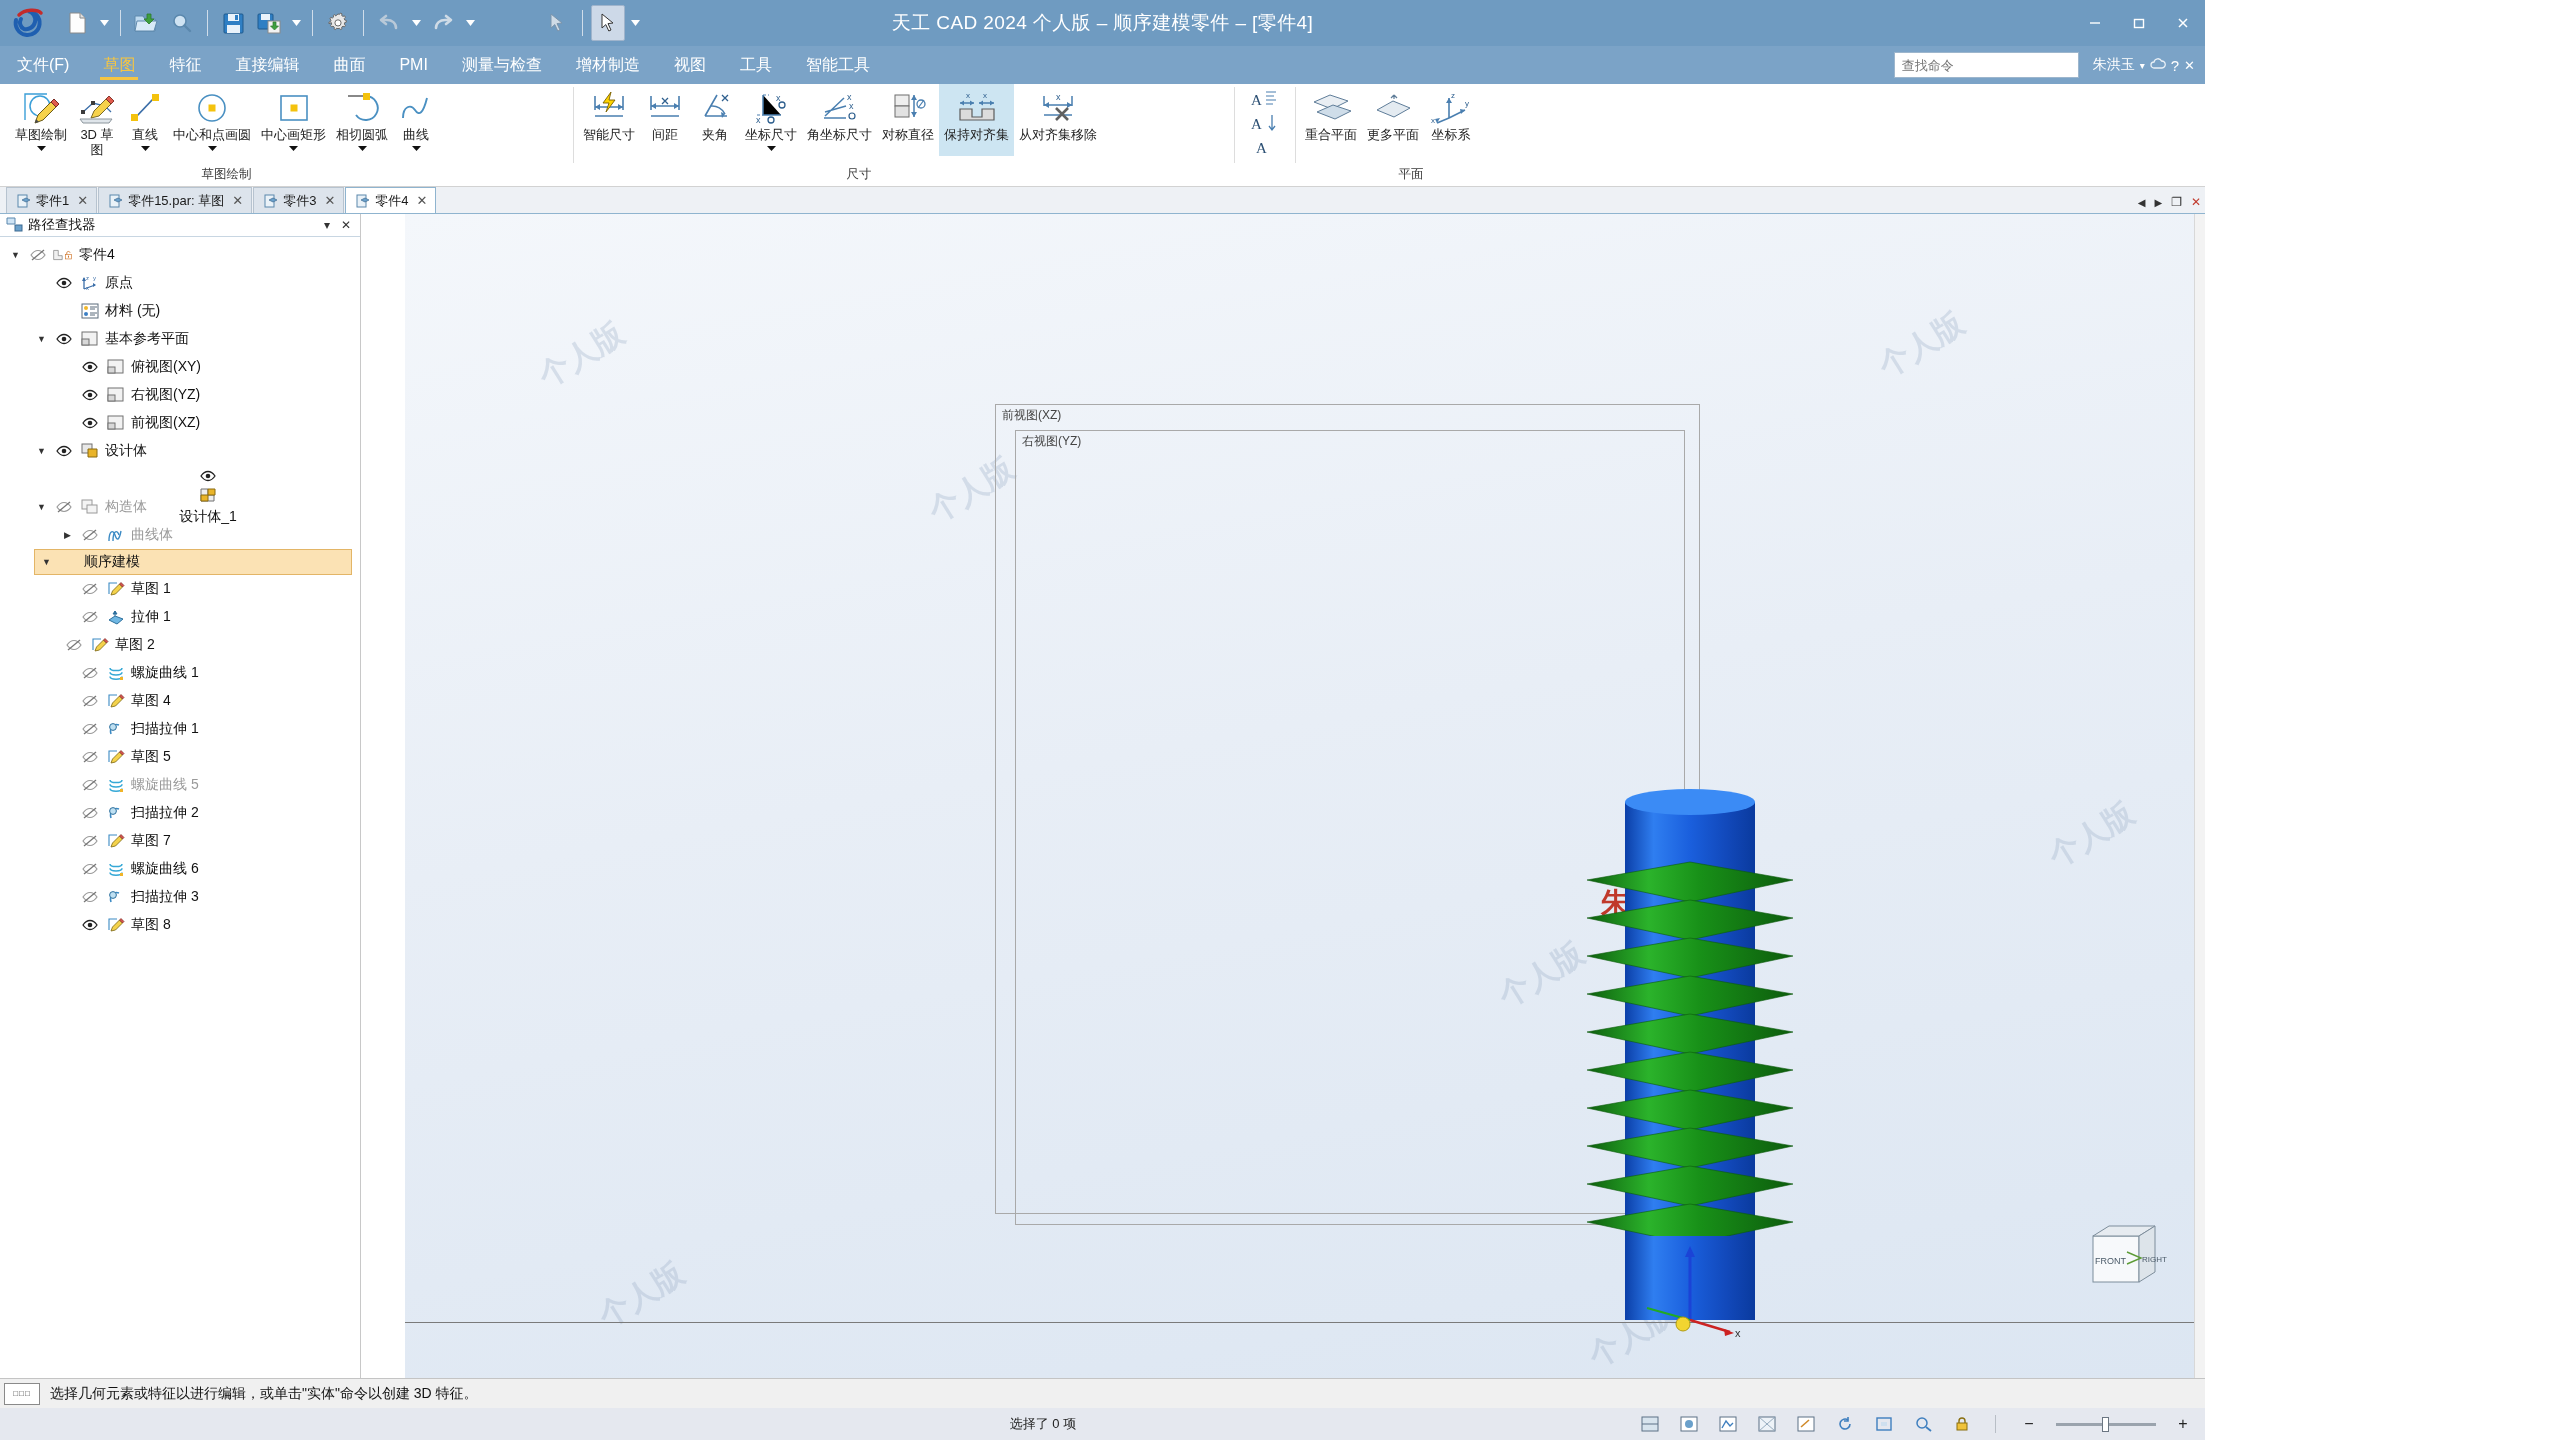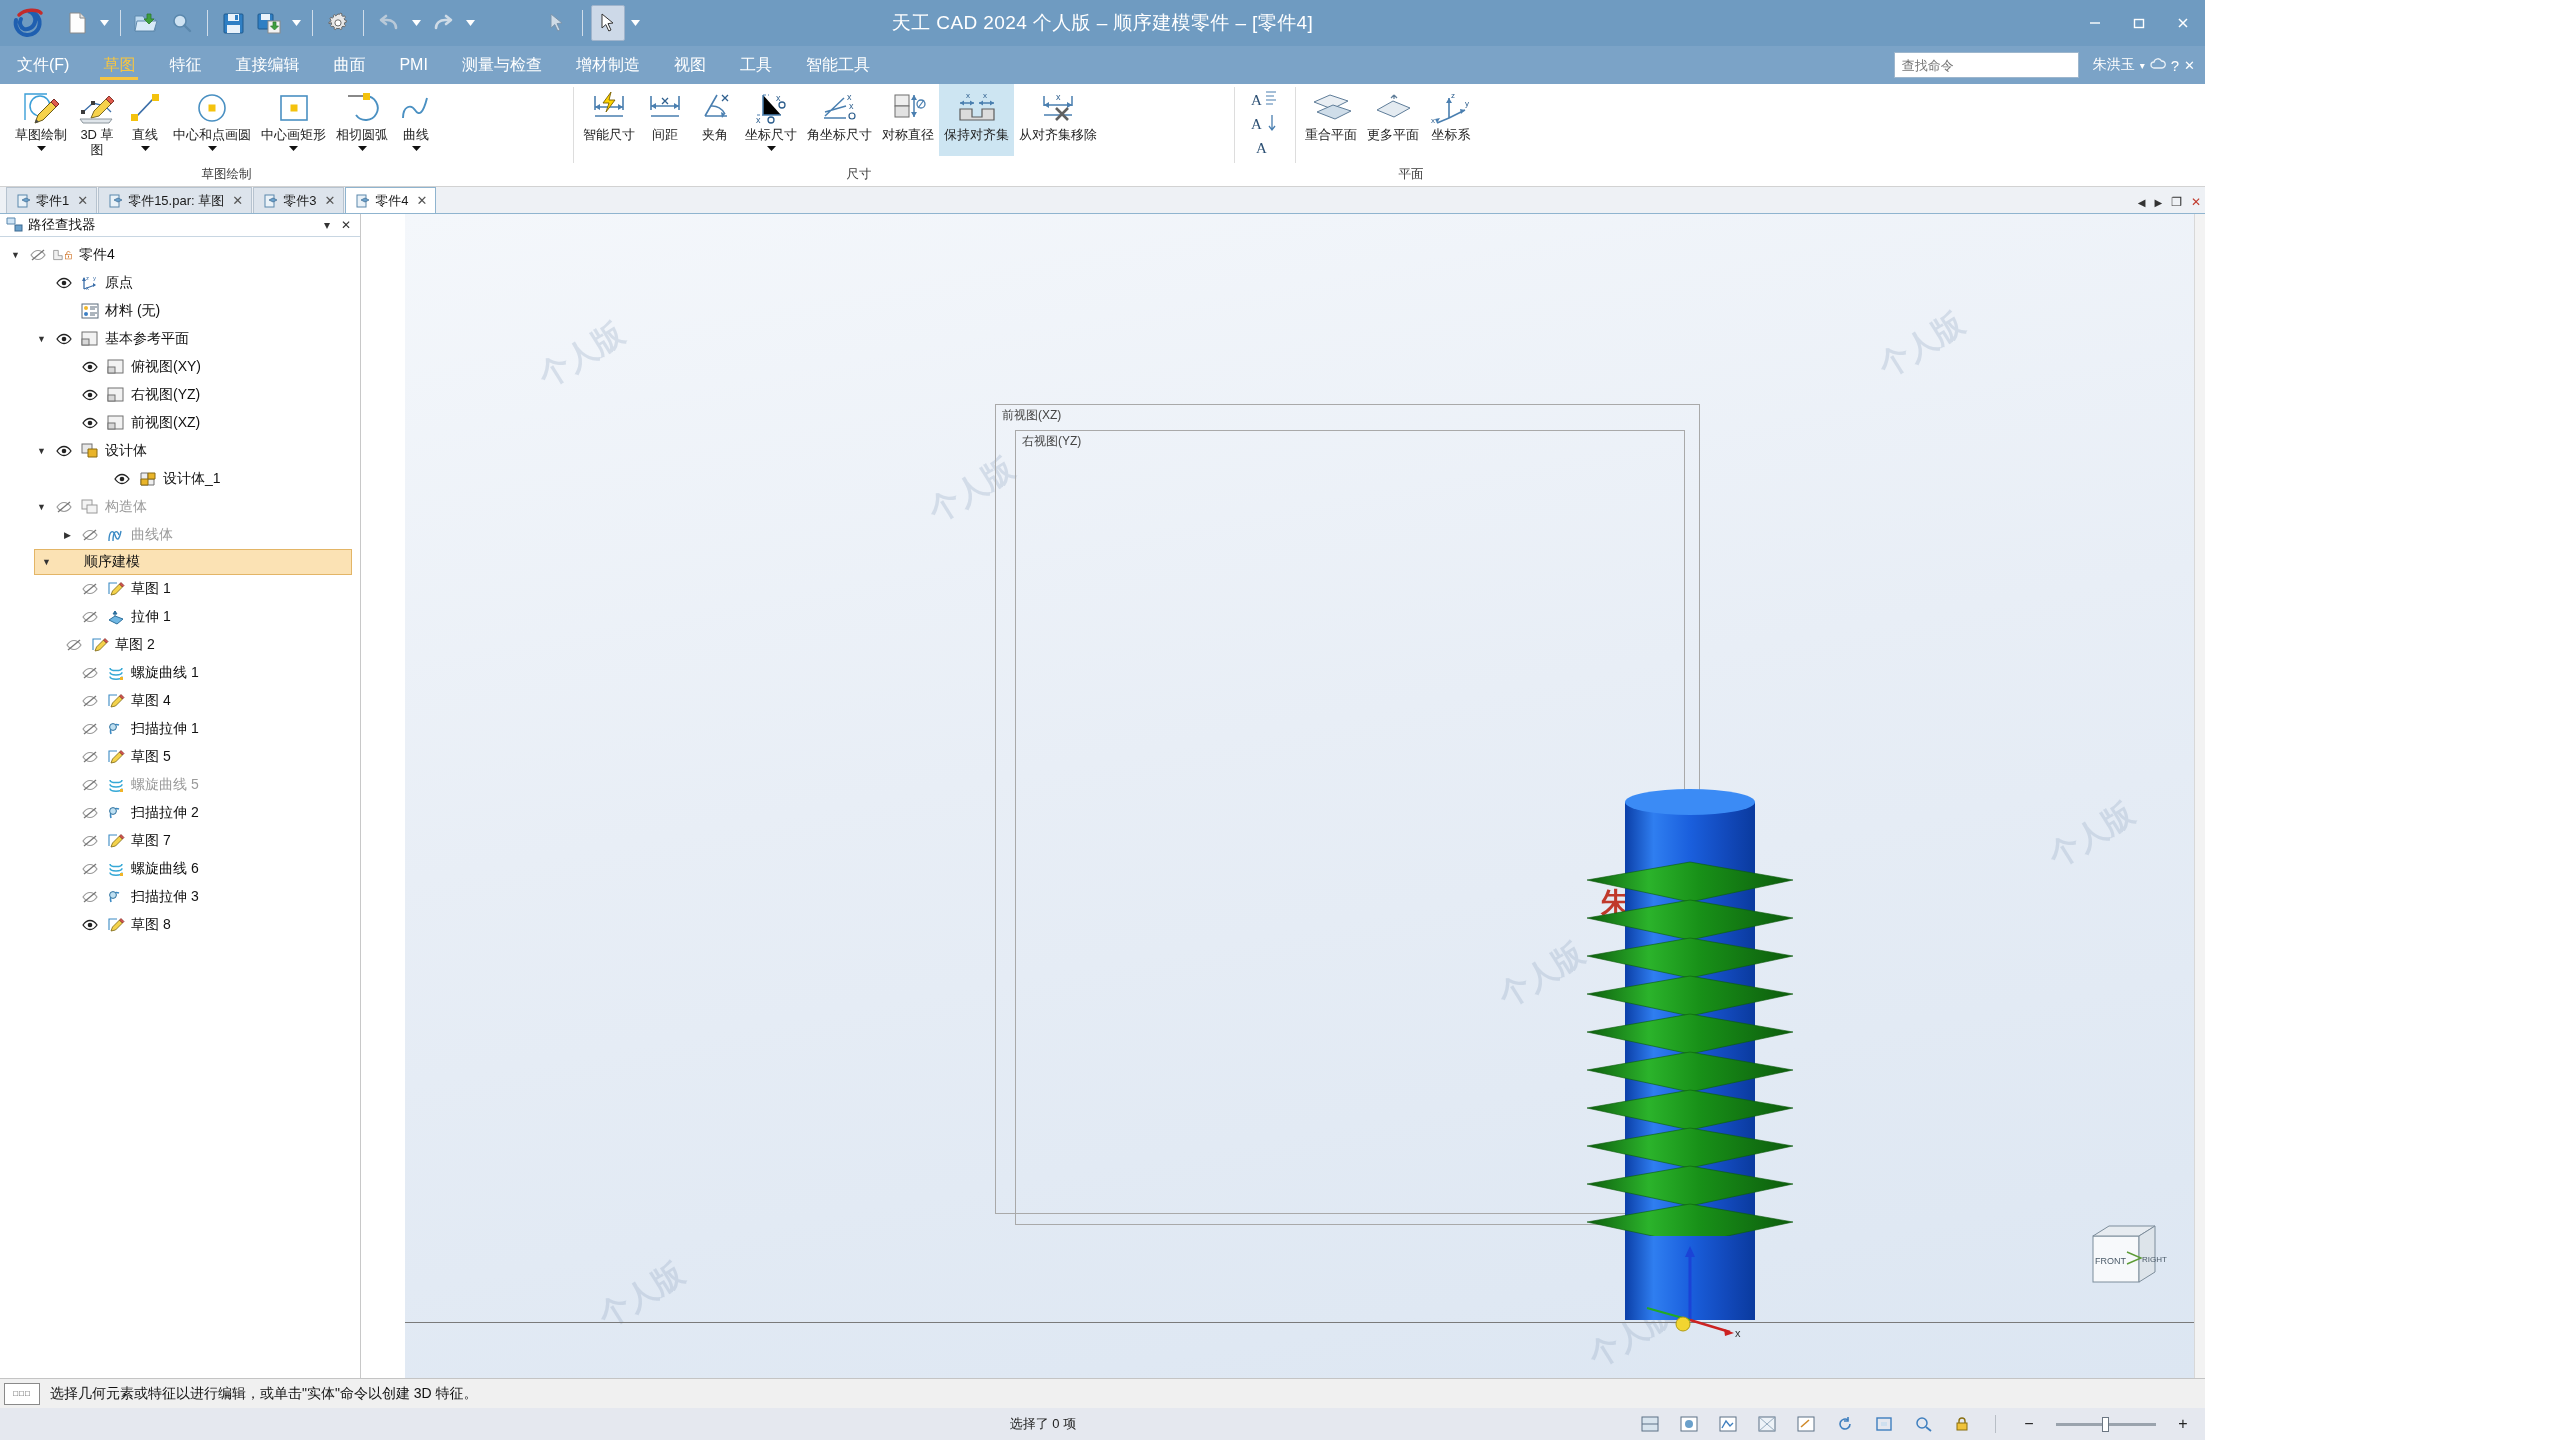--- a/index.html
+++ b/index.html
@@ -780,21 +780,21 @@
               </svg>
             </span>
             <span class="t-ico">
               <svg width="18" height="16" viewBox="0 0 18 16">
                 <rect x="1" y="1" width="10" height="9" fill="#e8e8e8" stroke="#707070"></rect>
                 <path d="M7 6h9v8H7z" fill="#e9b429" stroke="#8a6a10"></path>
               </svg>
             </span>
             <span>设计体</span>
           </div>
-          <div class="tnode" style="padding-left: 92px;">
+          <div class="tnode" style="padding-left: 60px; flex-direction: column;">
             <span class="t-exp"></span>
             <span class="t-eye">
               <svg width="16" height="12" viewBox="0 0 16 12">
                 <path d="M1 6s3-4.5 7-4.5S15 6 15 6s-3 4.5-7 4.5S1 6 1 6z" fill="none" stroke="#222" stroke-width="1.3"></path>
                 <circle cx="8" cy="6" r="2.3" fill="#222"></circle>
               </svg>
             </span>
             <span class="t-ico">
               <svg width="18" height="16" viewBox="0 0 18 16">
                 <path d="M2 2h7v6h6v6H2z" fill="#eeeeee" stroke="#707070"></path>

